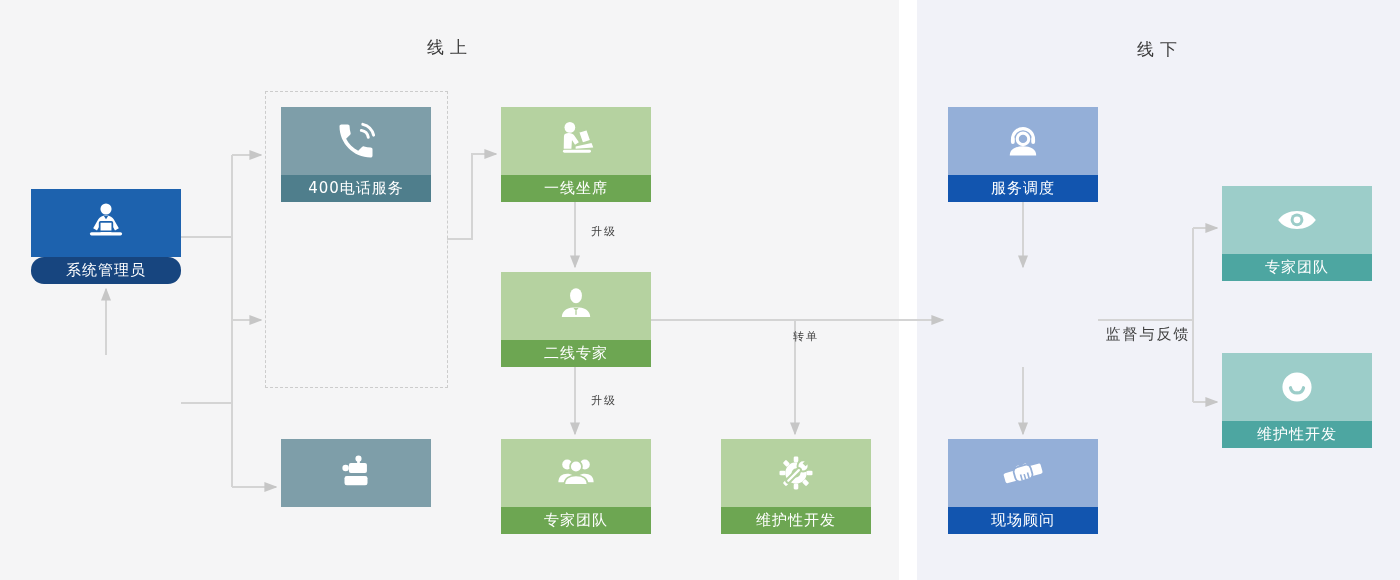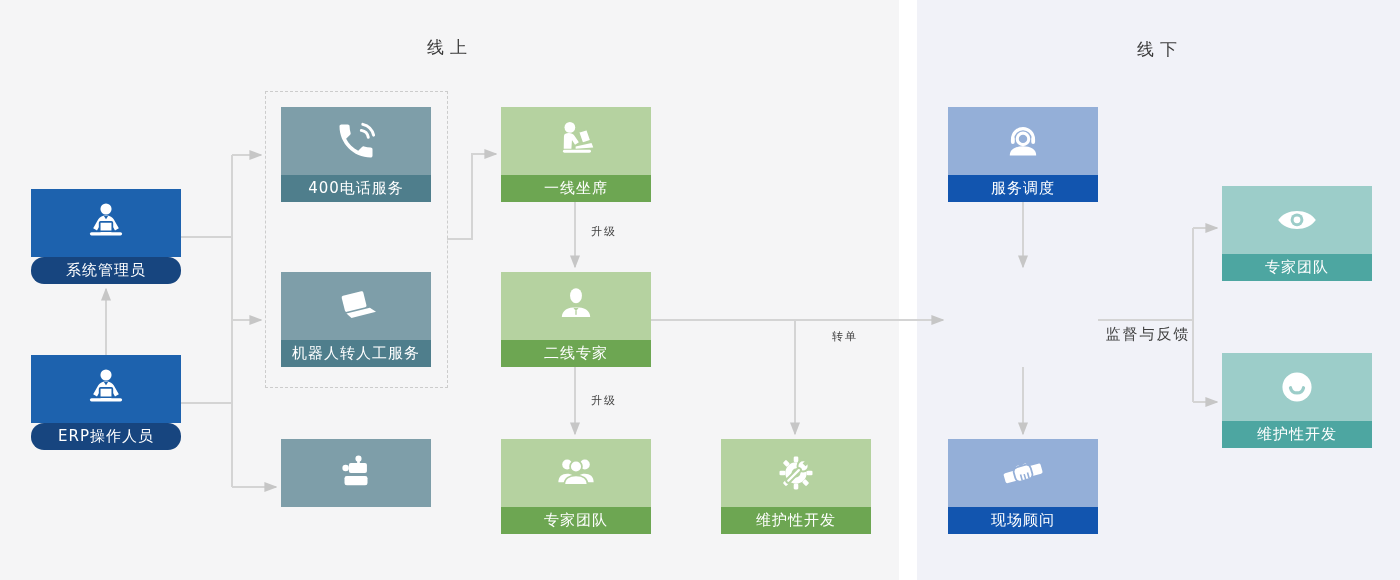--- a/index.html
+++ b/index.html
@@ -80,55 +80,32 @@
         <circle cx="12" cy="4.7" r="2.9"></circle>
         <path d="M12,8.1c2.2,0,3.4,0.9,4.1,2.1l2.6,4.5-2,1.2-1.9-3.3v4.6H9.2v-4.6l-1.9,3.3-2-1.2,2.6-4.5C8.6,9,9.8,8.1,12,8.1z"></path>
         <path d="M10.9,8.3l1.1,1.7,1.1-1.7z" fill="#1d62ae"></path>
         <rect x="8.7" y="11.4" width="6.6" height="4.9" rx="0.5" stroke="#1d62ae" stroke-width="0.9"></rect>
         <rect x="3.6" y="16.8" width="16.8" height="1.7" rx="0.85"></rect>
       </svg>
     </div>
     <div class="node-label">系统管理员</div>
   </div>
 
-  <div class="node theme-blue" style="left:31px;top:355px">
-    <div class="node-body">
-      <svg width="46" height="46" viewBox="0 0 24 24" fill="#fff">
-        <circle cx="12" cy="4.7" r="2.9"></circle>
-        <path d="M12,8.1c2.2,0,3.4,0.9,4.1,2.1l2.6,4.5-2,1.2-1.9-3.3v4.6H9.2v-4.6l-1.9,3.3-2-1.2,2.6-4.5C8.6,9,9.8,8.1,12,8.1z"></path>
-        <path d="M10.9,8.3l1.1,1.7,1.1-1.7z" fill="#1d62ae"></path>
-        <rect x="8.7" y="11.4" width="6.6" height="4.9" rx="0.5" stroke="#1d62ae" stroke-width="0.9"></rect>
-        <rect x="3.6" y="16.8" width="16.8" height="1.7" rx="0.85"></rect>
-      </svg>
-    </div>
-    <div class="node-label">ERP操作人员</div>
-  </div>
 
   <div class="node theme-slate" style="left:281px;top:107px">
     <div class="node-body">
       <svg width="44" height="44" viewBox="0 0 24 24" fill="#fff">
         <path d="M6.62,10.79c1.44,2.83,3.76,5.14,6.59,6.59l2.2-2.2c0.27-0.27,0.67-0.36,1.02-0.24c1.12,0.37,2.33,0.57,3.57,0.57c0.55,0,1,0.45,1,1V20c0,0.55-0.45,1-1,1c-9.39,0-17-7.61-17-17c0-0.55,0.45-1,1-1h3.5c0.55,0,1,0.45,1,1c0,1.25,0.2,2.45,0.57,3.57c0.11,0.35,0.03,0.74-0.25,1.02L6.62,10.79z"></path>
         <path d="M14.9,6.2a4.6,4.6 0 0 1 3.8,3.8" stroke="#fff" stroke-width="1.6" fill="none" stroke-linecap="round"></path>
         <path d="M15.7,2.9a8,8 0 0 1 5.9,5.9" stroke="#fff" stroke-width="1.6" fill="none" stroke-linecap="round"></path>
       </svg>
     </div>
     <div class="node-label">400电话服务</div>
   </div>
 
-  <div class="node theme-slate" style="left:281px;top:272px">
-    <div class="node-body">
-      <svg width="46" height="46" viewBox="0 0 24 24" fill="#fff">
-        <g transform="rotate(-14 12 12)">
-          <rect x="5.8" y="5.2" width="11.6" height="8.6" rx="0.9"></rect>
-          <path d="M6.2,14.6h12.6l2.6,2.9H8.2z"></path>
-        </g>
-      </svg>
-    </div>
-    <div class="node-label">机器人转人工服务</div>
-  </div>
 
   <div class="node theme-slate" style="left:281px;top:439px">
     <div class="node-body">
       <svg width="46" height="46" viewBox="0 0 24 24" fill="#fff">
         <circle cx="13.3" cy="4.5" r="1.6"></circle>
         <rect x="12.6" y="5.4" width="1.4" height="1.8"></rect>
         <rect x="8.3" y="6.8" width="9.4" height="5.2" rx="1"></rect>
         <circle cx="6.6" cy="9.4" r="1.7"></circle>
         <rect x="6" y="13.6" width="12" height="4.8" rx="1.2"></rect>
       </svg>
@@ -247,16 +224,16 @@
       <svg width="46" height="46" viewBox="0 0 24 24" fill="#fff">
         <circle cx="12" cy="12" r="7.6"></circle>
         <path d="M8.6,12.4a3.5,3.5 0 0 0 6.8,0" stroke="#9ccdc9" stroke-width="1.7" fill="none" stroke-linecap="round"></path>
       </svg>
     </div>
     <div class="node-label">维护性开发</div>
   </div>
 
   <div class="edge-label" style="left:604px;top:231px">升级</div>
   <div class="edge-label" style="left:604px;top:400px">升级</div>
-  <div class="edge-label" style="left:845px;top:336px">转单</div>
+  <div class="edge-label" style="left:806px;top:336px">转单</div>
   <div class="edge-label" style="left:1148px;top:334px;font-size:15px">监督与反馈</div>
 
 </div>
 
 </body></html>

